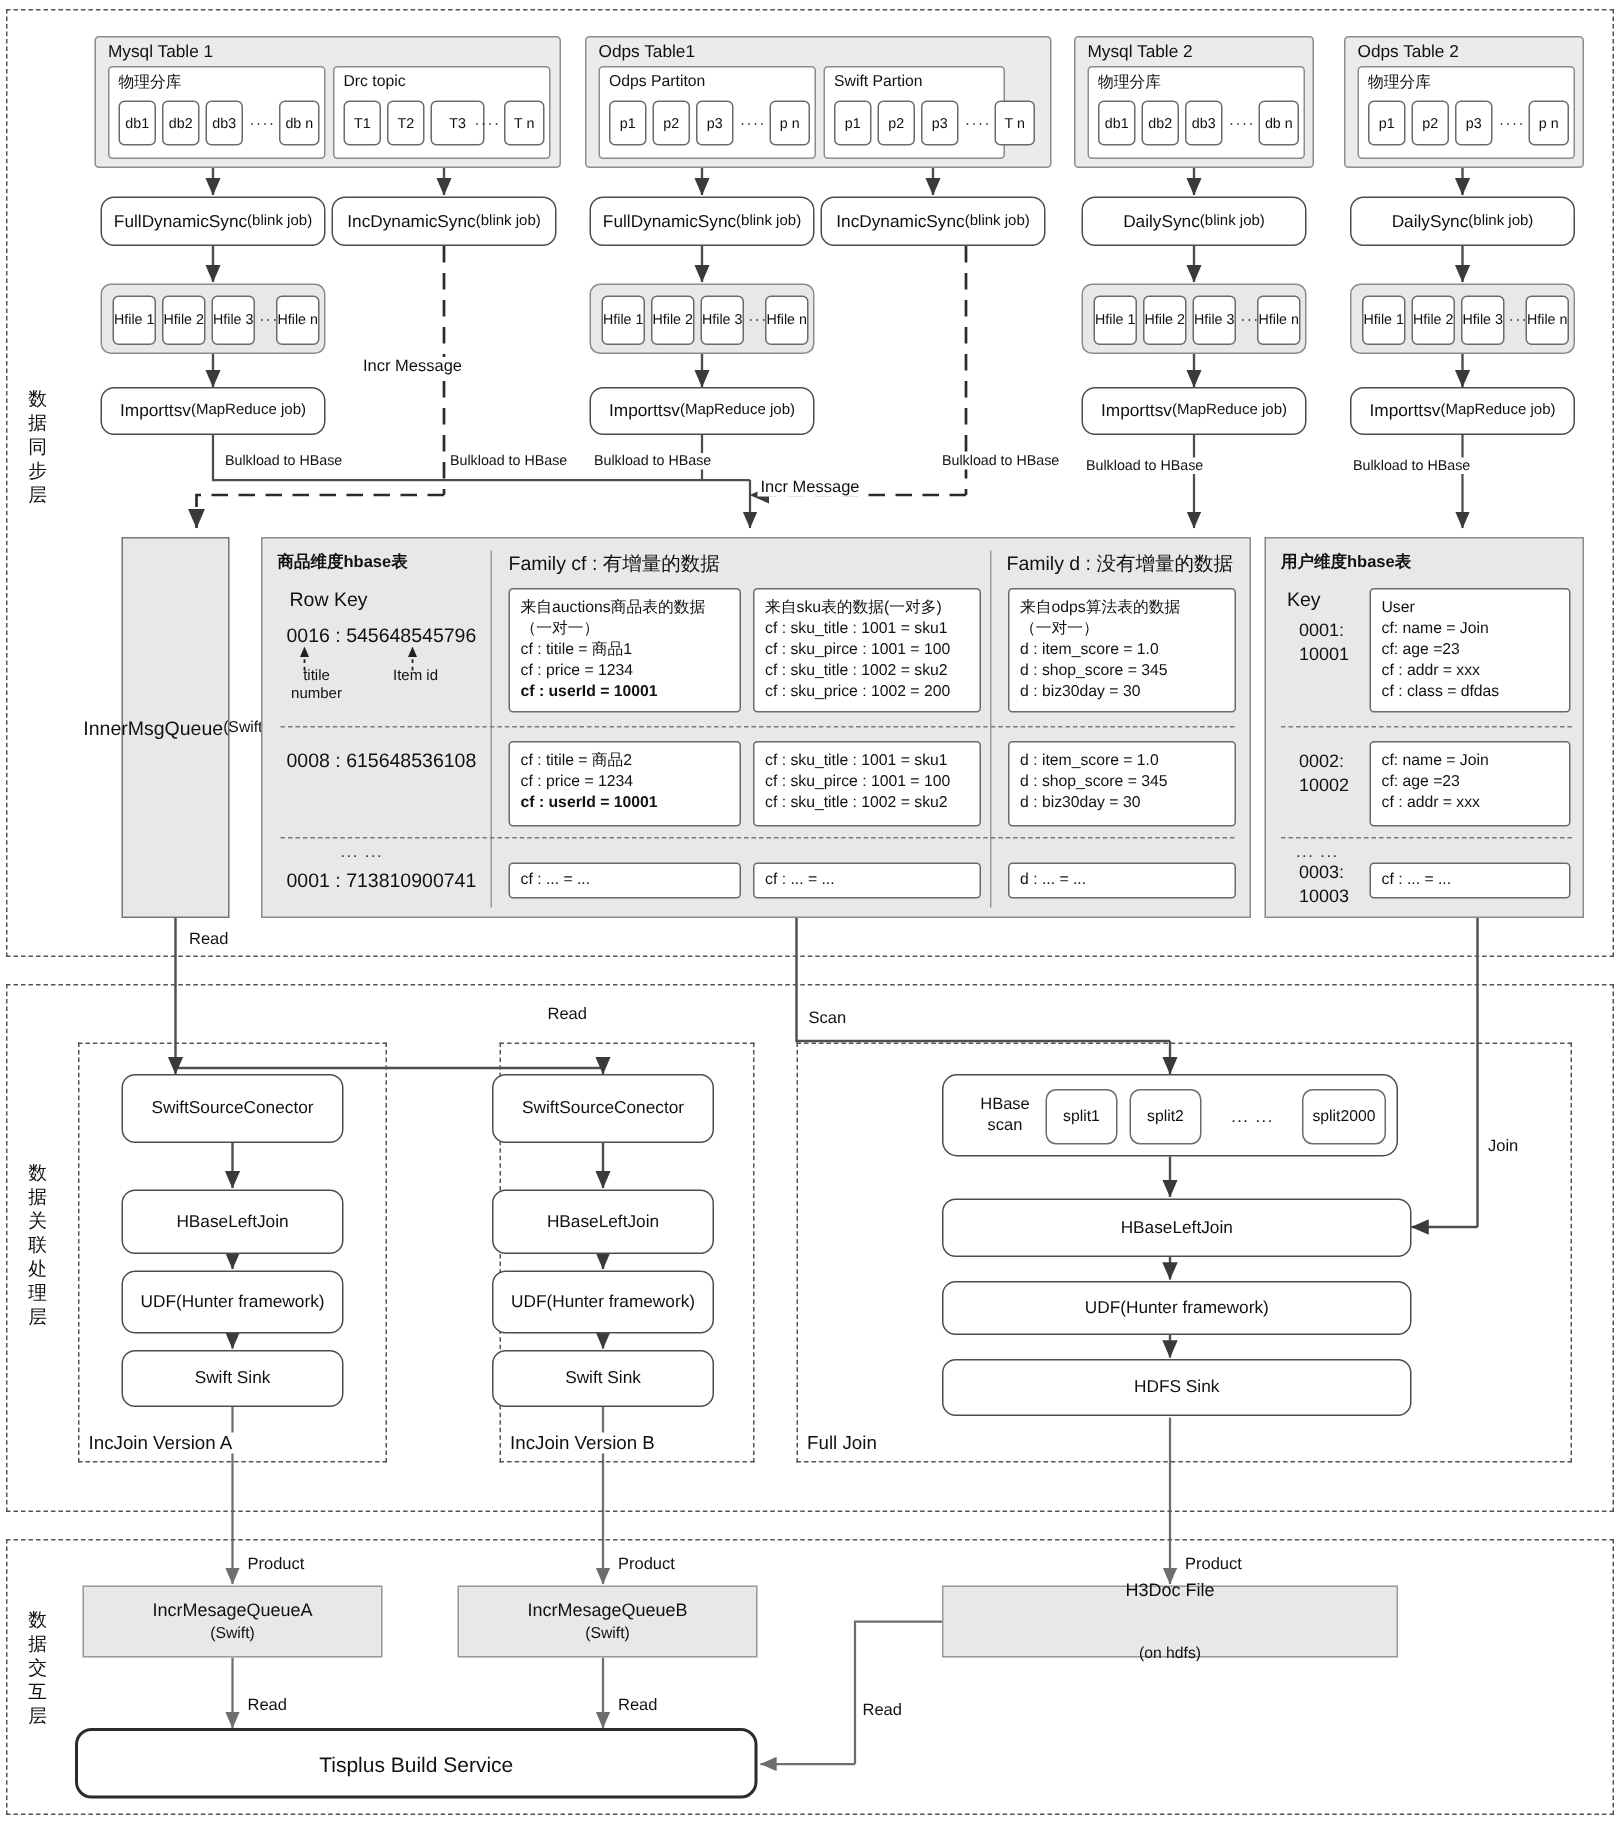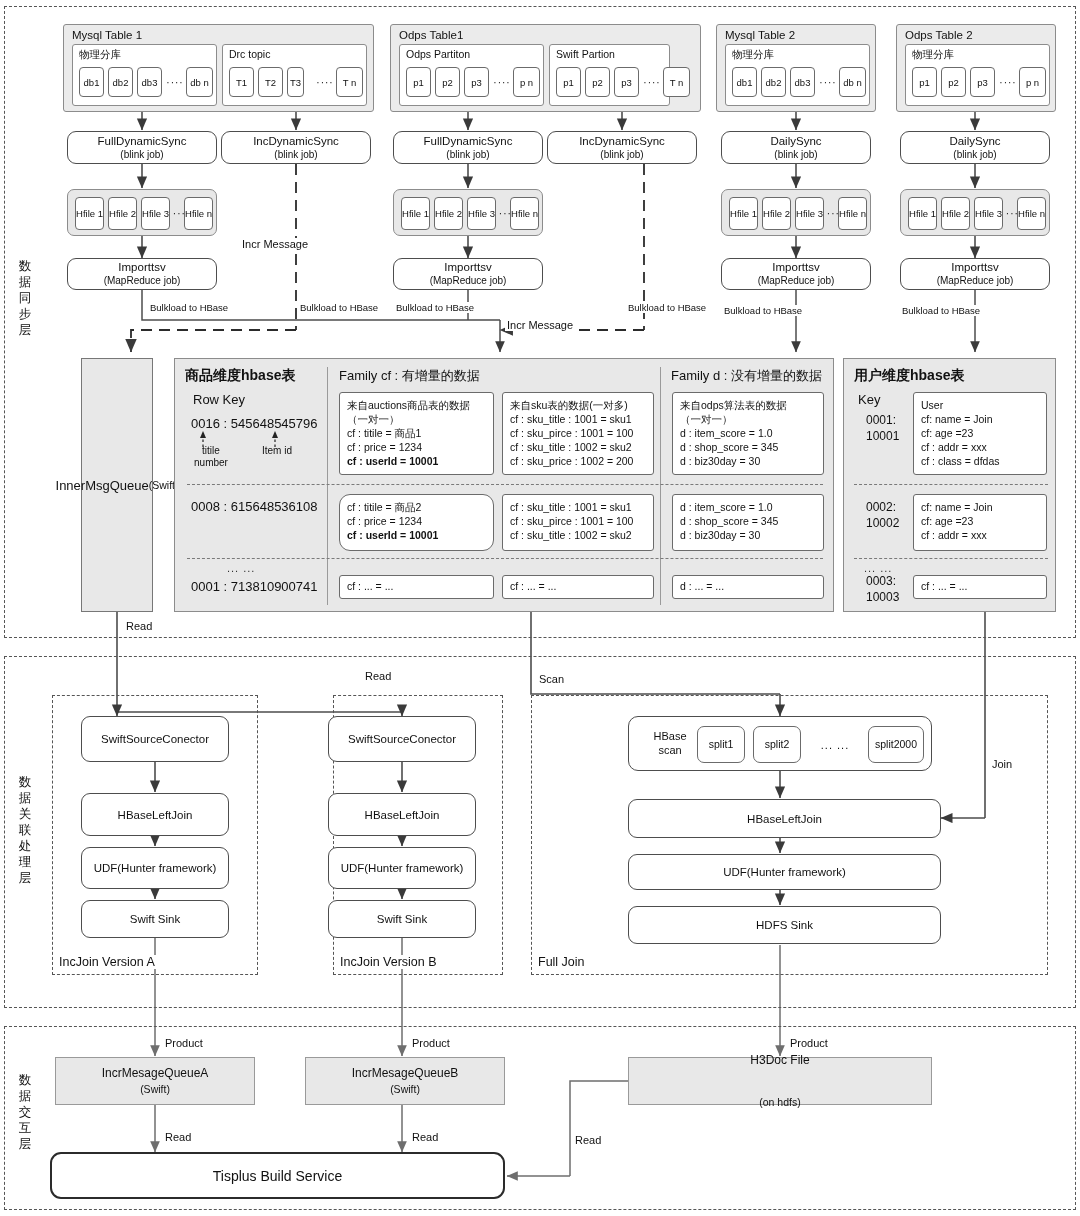--- a/index.html
+++ b/index.html
@@ -17,37 +17,37 @@
   .src-title{position:absolute;left:8px;top:4px;font-size:11.5px;color:#111;}
   .sub-group{position:absolute;box-sizing:border-box;background:#fff;border:1.1px solid #8c8c8c;
     border-radius:3px;}
   .sub-title{position:absolute;left:6px;top:3px;font-size:10.5px;color:#111;}
   .chip{position:absolute;box-sizing:border-box;background:#fff;border:1.1px solid #6b6b6b;
     border-radius:4px;display:flex;align-items:center;justify-content:center;font-size:9.5px;color:#111;
     text-align:center;line-height:11px;}
   .dots{position:absolute;font-size:10px;color:#111;display:flex;align-items:center;justify-content:center;letter-spacing:1px;}
 
   .proc-box{position:absolute;box-sizing:border-box;background:#fff;border:1.3px solid #4d4d4d;
-    border-radius:9px;display:flex;flex-direction:column;align-items:center;justify-content:center;
+    border-radius:9px;display:flex;flex-direction:row;align-items:center;justify-content:center;
     font-size:11.5px;color:#111;line-height:14px;text-align:center;}
   .proc-box .sub{font-size:10px;}
 
   .hfile-group{position:absolute;box-sizing:border-box;background:#e8e8e8;border:1.2px solid #8c8c8c;
     border-radius:7px;}
 
   .edge-label{position:absolute;font-size:9.5px;color:#111;white-space:nowrap;background:#fff;padding:0 2px;}
   .edge-label.big{font-size:11px;}
 
   .store{position:absolute;box-sizing:border-box;background:#e8e8e8;border:1.2px solid #8c8c8c;}
   .queue-box{position:absolute;box-sizing:border-box;background:#e8e8e8;border:1.3px solid #777;
     display:flex;flex-direction:row;align-items:center;justify-content:center;font-size:13px;
     line-height:17px;color:#111;text-align:center;}
   .queue-box .sub{font-size:10.5px;}
 
-  .tbl-title{position:absolute;font-size:14px;font-weight:bold;color:#111;}
+  .tbl-title{position:absolute;font-size:11px;font-weight:bold;color:#111;}
   .col-head{position:absolute;font-size:13px;color:#111;}
   .rowkey{position:absolute;font-size:13px;color:#111;white-space:nowrap;}
   .tiny{position:absolute;font-size:10px;color:#111;line-height:12px;text-align:center;}
   .cell{position:absolute;box-sizing:border-box;background:#fff;border:1.1px solid #6b6b6b;
     border-radius:3px;padding:5px 7px;font-size:10.5px;line-height:14px;color:#111;}
   .hsep{position:absolute;border-top:1.4px dashed #7a7a7a;}
   .vsep{position:absolute;border-left:1.6px solid #9a9a9a;}
   .ellip{position:absolute;font-size:11px;color:#333;letter-spacing:1px;}
 
   .dash-group{position:absolute;box-sizing:border-box;border:1.5px dashed #555;}
@@ -206,21 +206,21 @@
       <div class="chip" style="left:6px;top:22px;width:25px;height:30px;">db1</div>
       <div class="chip" style="left:35px;top:22px;width:25px;height:30px;">db2</div>
       <div class="chip" style="left:64px;top:22px;width:25px;height:30px;">db3</div>
       <div class="dots" style="left:91px;top:22px;width:22px;height:30px;">····</div>
       <div class="chip" style="left:113px;top:22px;width:27px;height:30px;">db n</div>
     </div>
     <div class="sub-group" style="left:158px;top:19px;width:145px;height:62px;">
       <div class="sub-title">Drc topic</div>
       <div class="chip" style="left:6px;top:22px;width:25px;height:30px;">T1</div>
       <div class="chip" style="left:35px;top:22px;width:25px;height:30px;">T2</div>
-      <div class="chip" style="left:64px;top:22px;width:17px;height:30px;">T3</div>
+      <div class="chip" style="left:64px;top:22px;width:36px;height:30px;">T3</div>
       <div class="dots" style="left:91px;top:22px;width:22px;height:30px;">····</div>
       <div class="chip" style="left:113px;top:22px;width:27px;height:30px;">T n</div>
     </div>
   </div>
 
   <div class="src-group" style="left:390px;top:24px;width:311px;height:88px;">
     <div class="src-title">Odps Table1</div>
     <div class="sub-group" style="left:8px;top:19px;width:145px;height:62px;">
       <div class="sub-title">Odps Partiton</div>
       <div class="chip" style="left:6px;top:22px;width:25px;height:30px;">p1</div>
@@ -391,21 +391,21 @@
       <div>来自odps算法表的数据</div>
       <div>（一对一）</div>
       <div>d : item_score = 1.0</div>
       <div>d : shop_score = 345</div>
       <div>d : biz30day = 30</div>
     </div>
 
     <div class="hsep" style="left:12px;top:125px;width:636px;"></div>
 
     <div class="rowkey" style="left:16px;top:140px;">0008 : 615648536108</div>
-    <div class="cell" style="left:164px;top:135px;width:155px;height:57px;border-radius:11px;">
+    <div class="cell" style="left:164px;top:135px;width:155px;height:57px;">
       <div>cf : titile = 商品2</div>
       <div>cf : price = 1234</div>
       <div style="font-weight:bold">cf : userId = 10001</div>
     </div>
     <div class="cell" style="left:327px;top:135px;width:152px;height:57px;">
       <div>cf : sku_title : 1001 = sku1</div>
       <div>cf : sku_pirce : 1001 = 100</div>
       <div>cf : sku_title : 1002 = sku2</div>
     </div>
     <div class="cell" style="left:497px;top:135px;width:152px;height:57px;">

